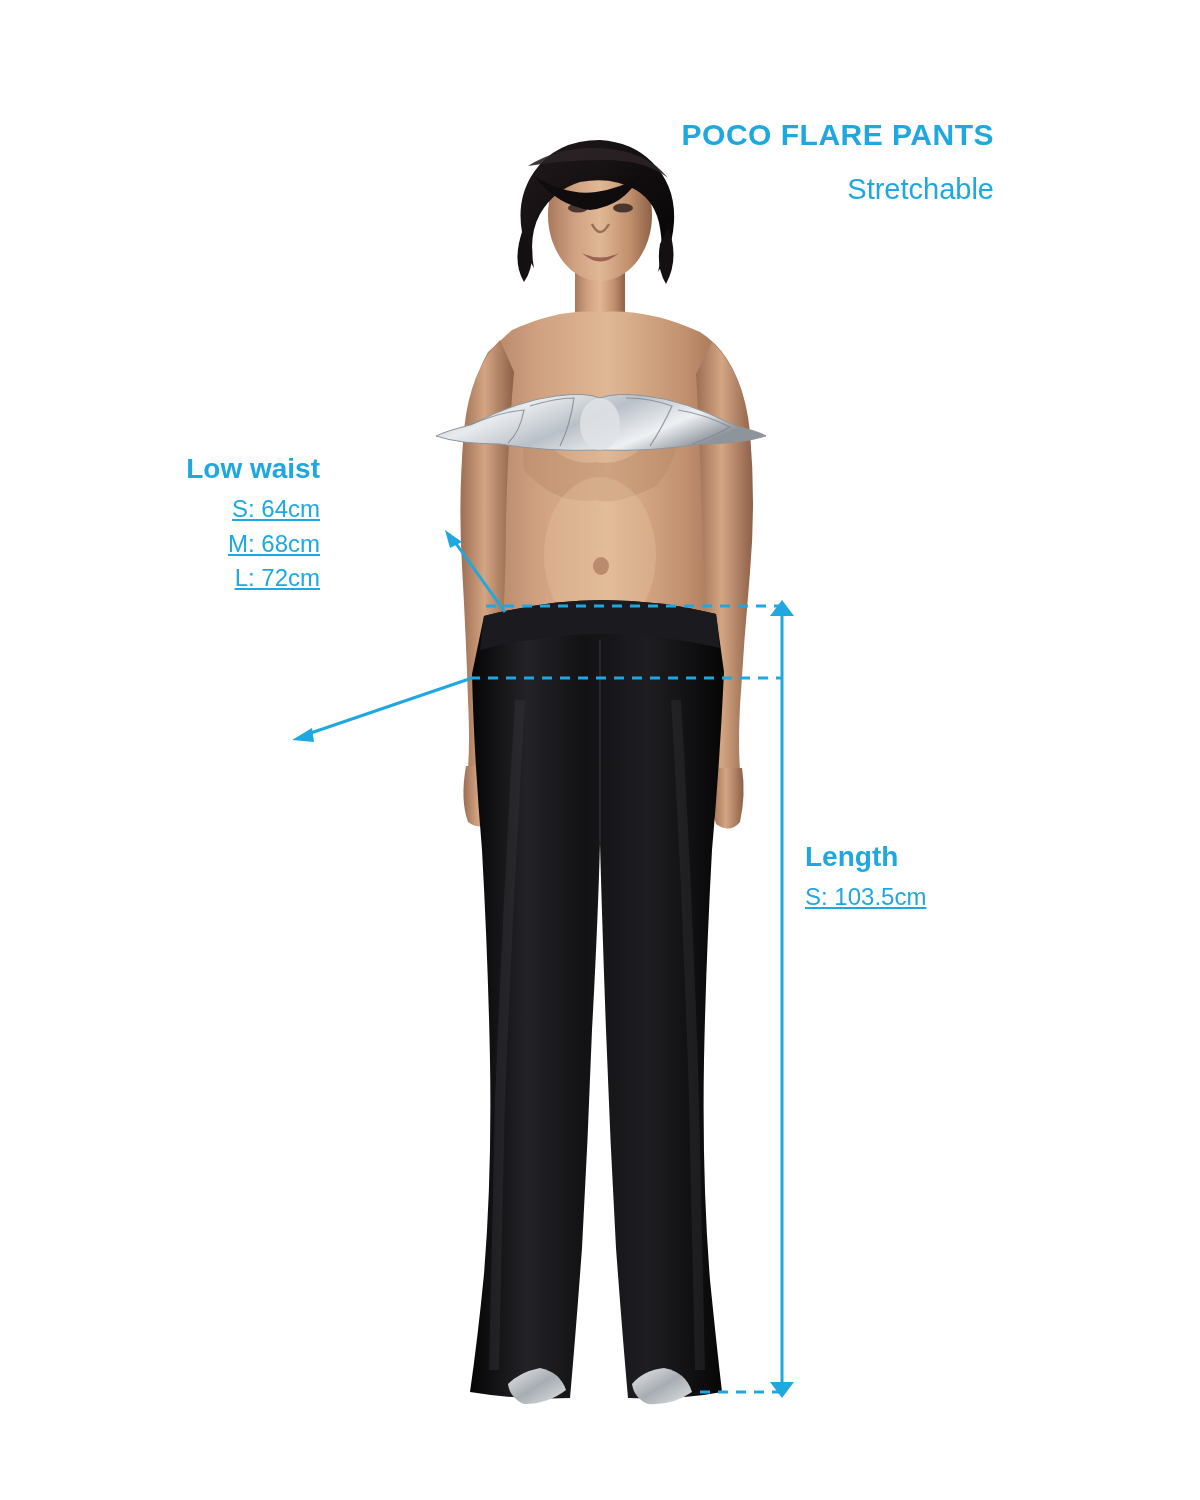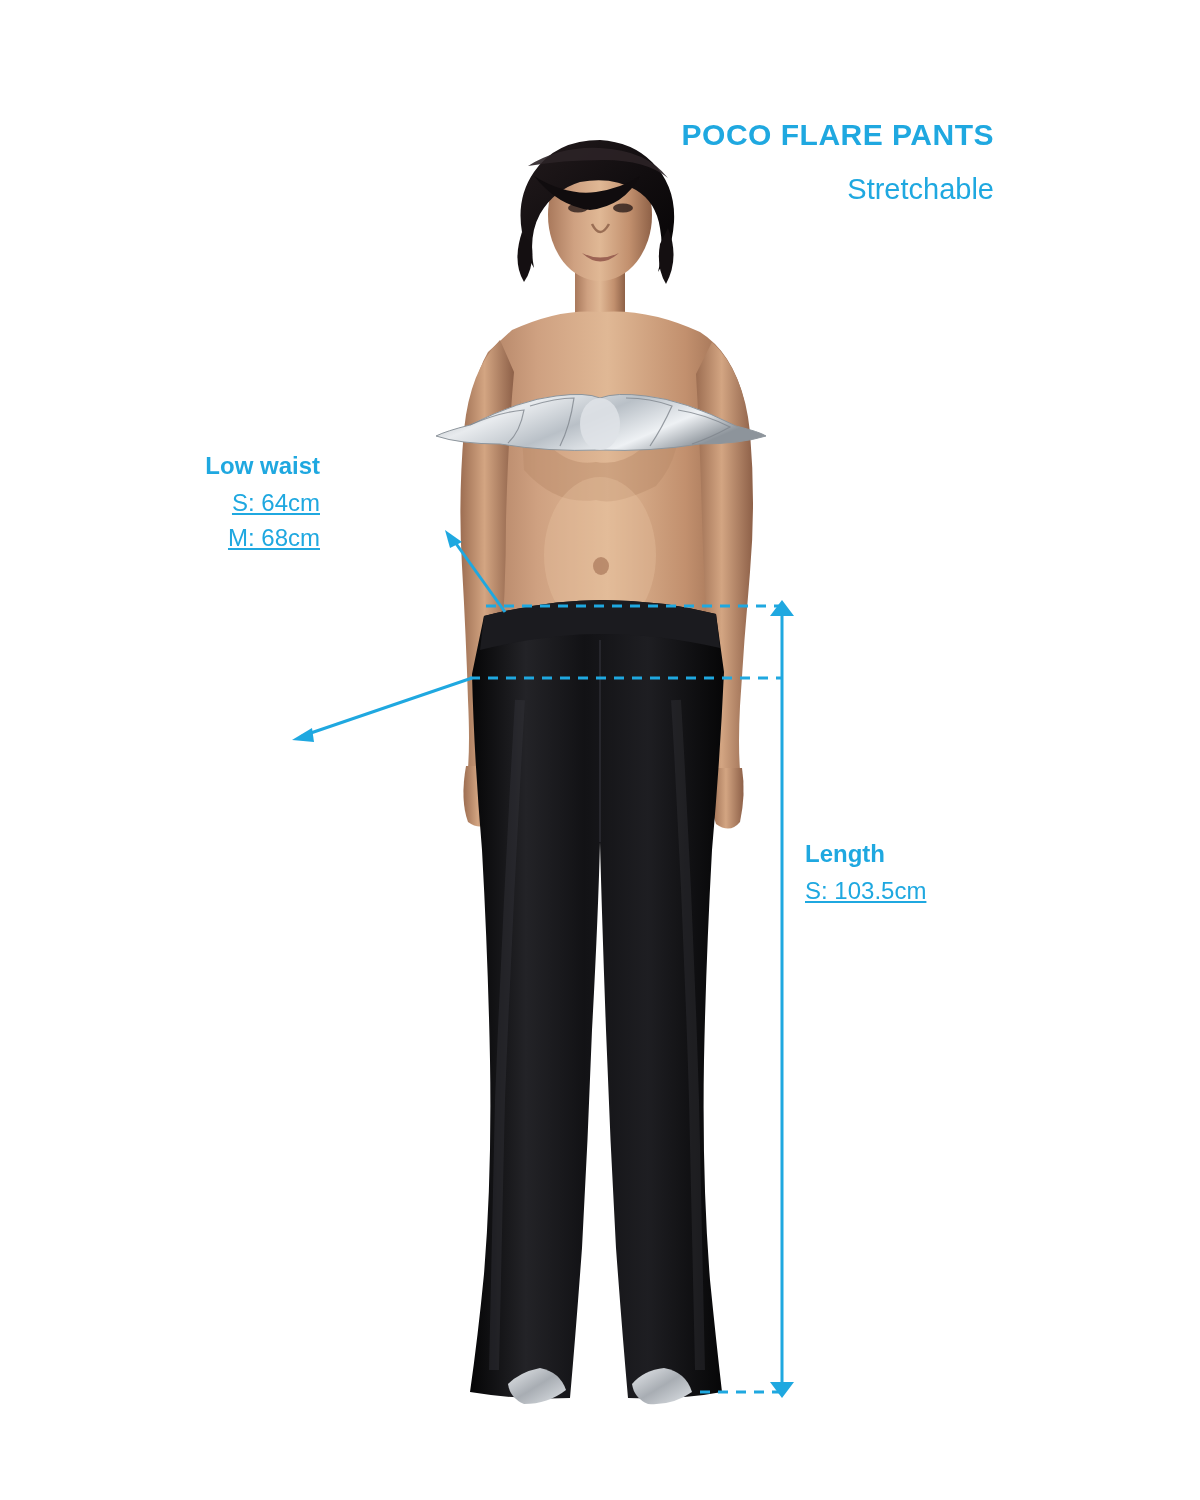--- a/index.html
+++ b/index.html
@@ -40,21 +40,21 @@
     color: #1fa8e0;
     margin-top: 19px;
   }
 
   
   .meas {
     position: absolute;
     color: #1fa8e0;
   }
   .meas .meas-title {
-    font-size: 24px;
+    font-size: 28px;
     font-weight: bold;
     line-height: 1.35;
     margin-bottom: 4px;
   }
   .meas .meas-line {
     font-size: 24px;
     font-weight: normal;
     line-height: 1.45;
     white-space: nowrap;
     text-decoration: underline;
@@ -273,20 +273,21 @@
 
   <div class="title-block">
     <div class="title-main">POCO FLARE PANTS</div>
     <div class="title-sub">Stretchable</div>
   </div>
 
   <div class="meas right-align" id="meas-lowwaist">
     <div class="meas-title">Low waist</div>
     <div class="meas-line">S: 64cm</div>
     <div class="meas-line">M: 68cm</div>
+    <div class="meas-line">L: 72cm</div>
   </div>
 
 
   <div class="meas left-align" id="meas-length">
     <div class="meas-title">Length</div>
     <div class="meas-line">S: 103.5cm</div>
   </div>
 
 </div>
 

